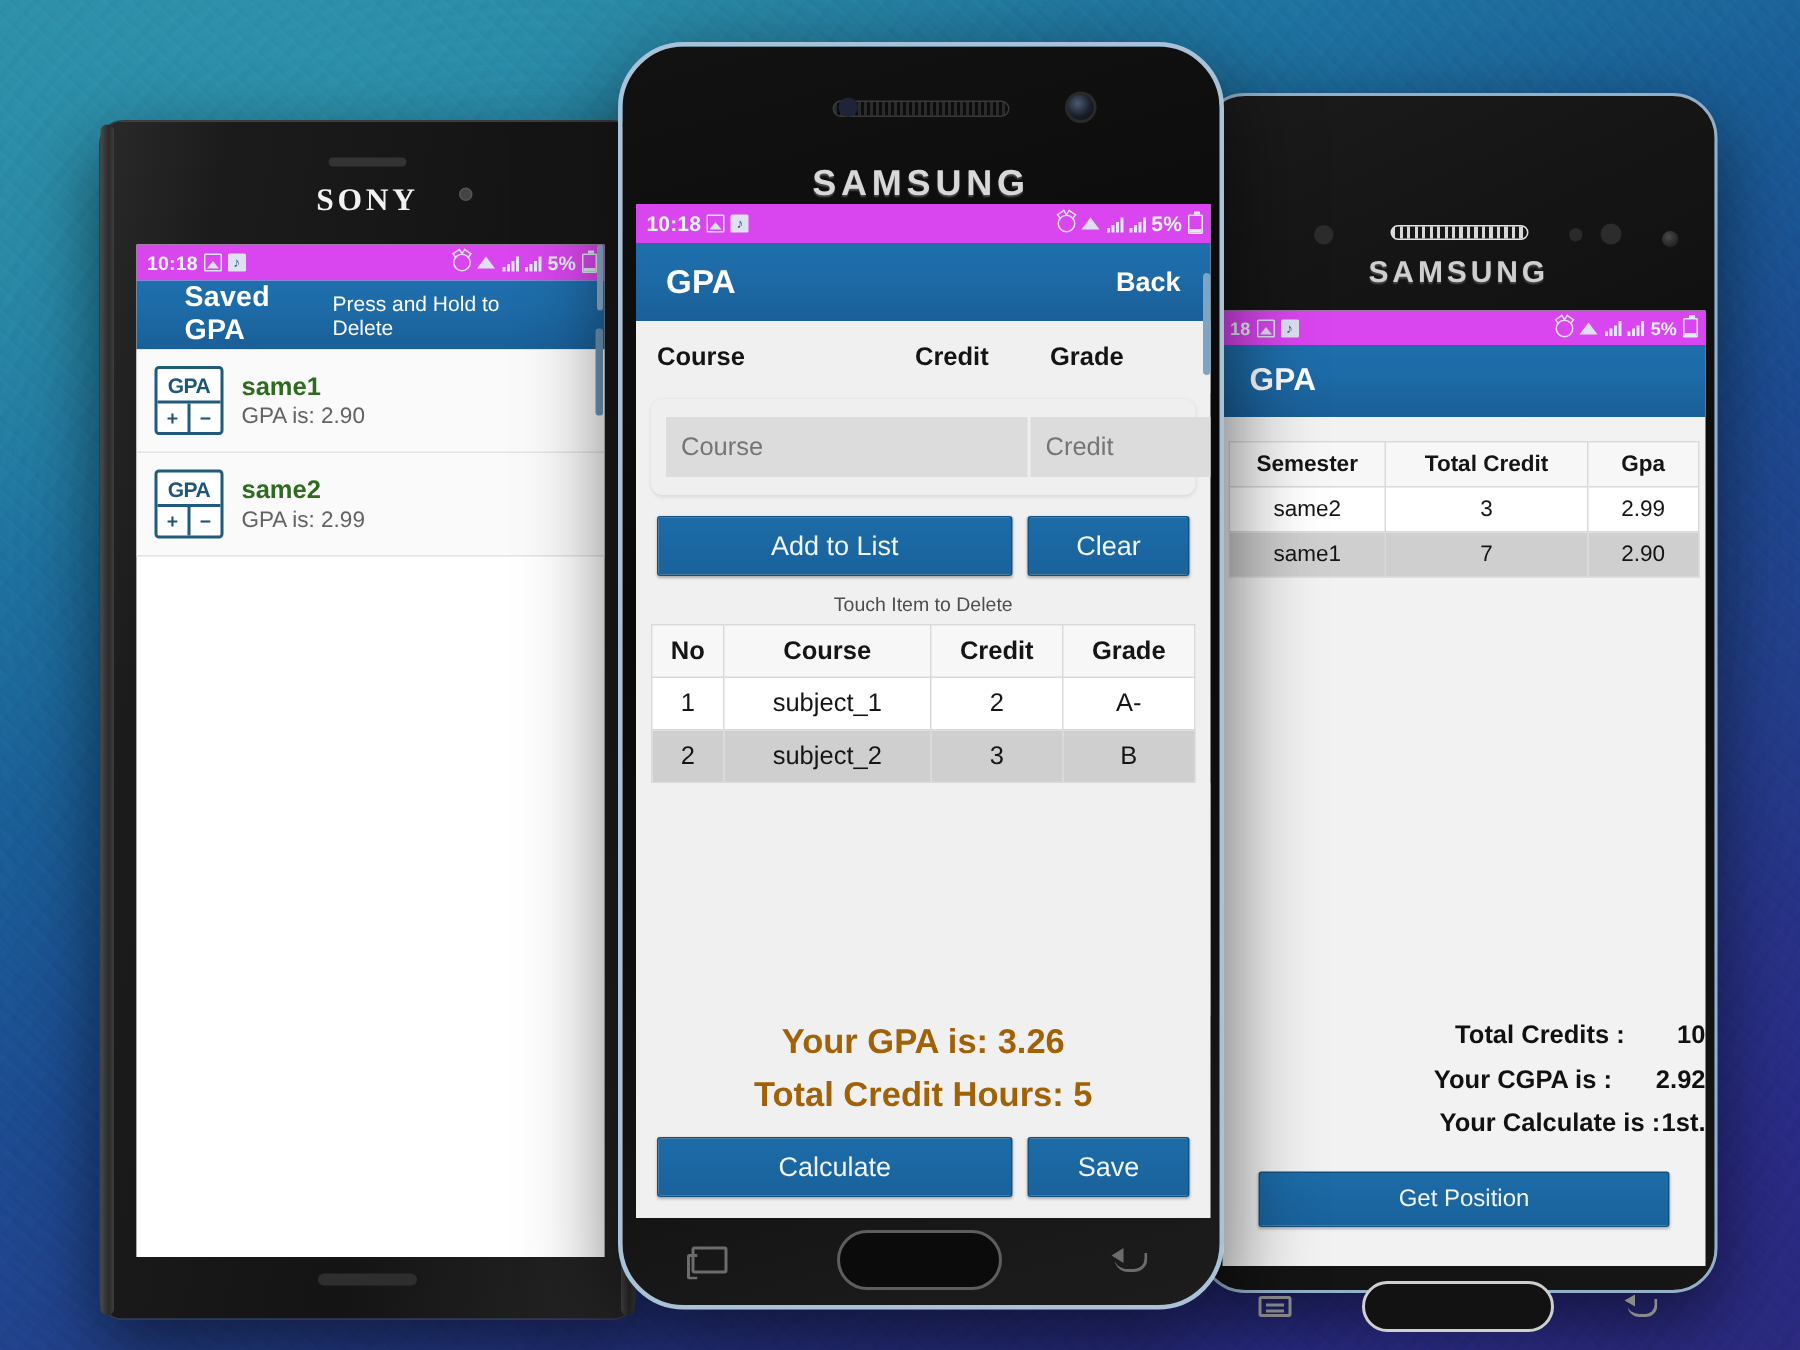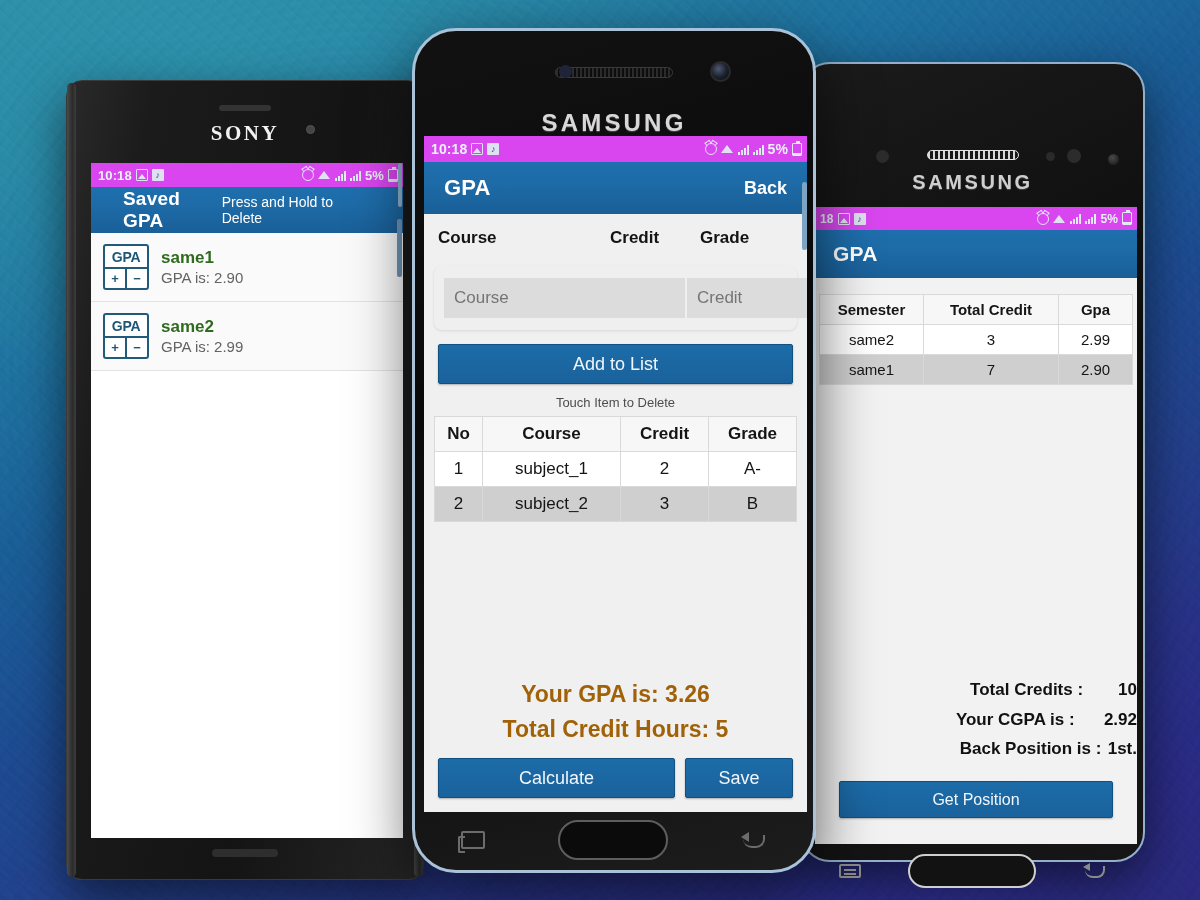--- a/index.html
+++ b/index.html
@@ -518,20 +518,21 @@
       </div>
 
       <div id="entry-card">
         <input id="inp-course" class="fake-input" type="text" placeholder="Course" style="">
         <input id="inp-credit" class="fake-input" type="text" placeholder="Credit" style="">
 
       </div>
 
       <div id="btn-row-top">
         <div class="btn-primary" id="btn-add">Add to List</div>
+        <div class="btn-primary" id="btn-clear">Clear</div>
       </div>
 
       <div id="touch-hint">Touch Item to Delete</div>
 
       <div id="course-table-wrap">
         <table class="grid" id="course-table">
           <thead>
             <tr>
               <th>No</th>
               <th>Course</th>
@@ -644,21 +645,21 @@
       <div id="summary">
         <div class="sum-line">
           <span class="lbl">Total Credits :</span>
           <span class="val">10</span>
         </div>
         <div class="sum-line">
           <span class="lbl">Your CGPA is :</span>
           <span class="val">2.92</span>
         </div>
         <div class="sum-line">
-          <span class="lbl">Back Position is :</span>
+          <span class="lbl">Your Calculate is :</span>
           <span class="val">1st.</span>
         </div>
       </div>
 
       <div class="btn-primary" id="btn-getpos">Get Position</div>
       <div style="height:26px"></div>
     </div>
 
     <div class="side-scroll"></div>
 

